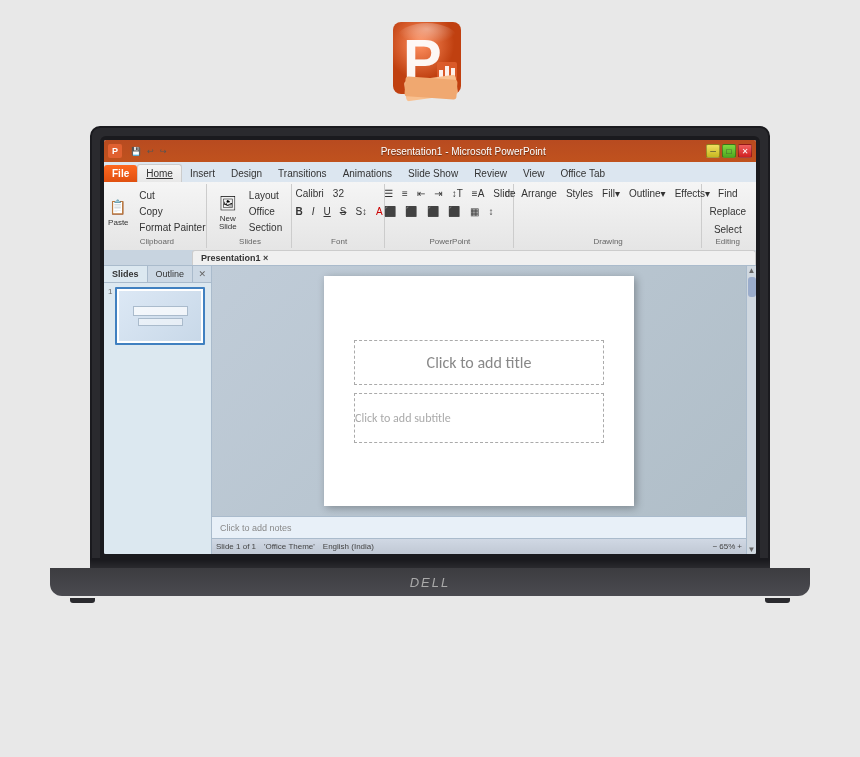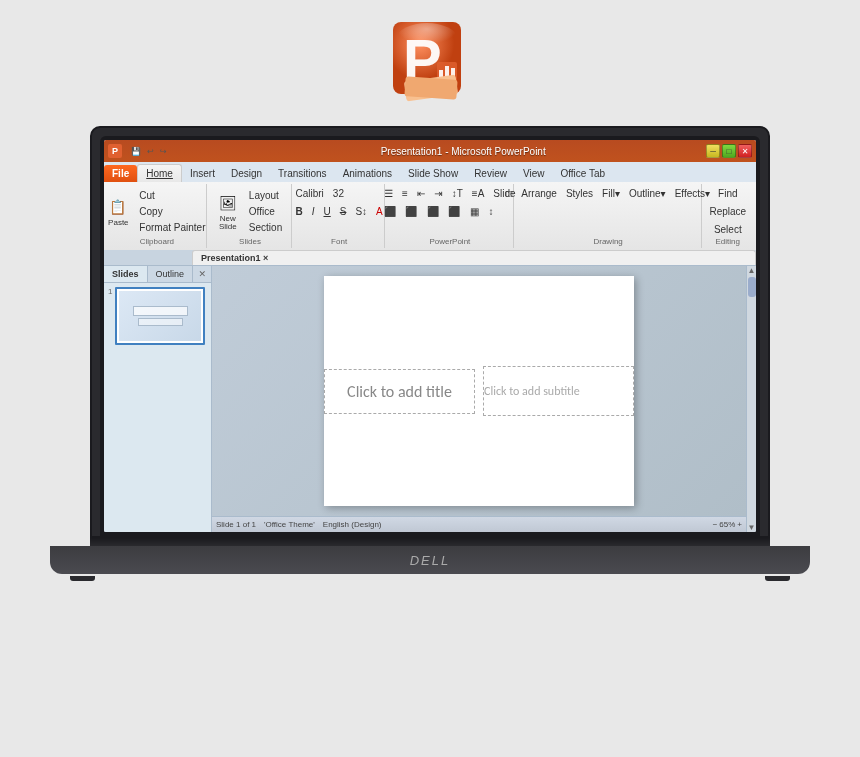--- a/index.html
+++ b/index.html
@@ -355,20 +355,21 @@
       padding: 10px;
       overflow: hidden;
     }
 
     .slide-canvas {
       width: 310px;
       height: 230px;
       background: white;
       box-shadow: 2px 2px 8px rgba(0,0,0,0.3);
       display: flex;
+      flex-direction: column;
       align-items: center;
       justify-content: center;
       gap: 8px;
       position: relative;
     }
 
     .slide-title-box {
       width: 250px;
       height: 45px;
       border: 1px dashed #aaaaaa;
@@ -712,25 +713,28 @@
                   <div class="slide-canvas">
                     <div class="slide-title-box">
                       <span class="slide-title-text">Click to add title</span>
                     </div>
                     <div class="slide-subtitle-box">
                       <span class="slide-subtitle-text">Click to add subtitle</span>
                     </div>
                   </div>
                 </div>
 
+                <div class="notes-area">
+                  <span>Click to add notes</span>
+                </div>
 
                 <div class="status-bar">
                   <span>Slide 1 of 1</span>
                   <span>'Office Theme'</span>
-                  <span>English (Design)</span>
+                  <span>English (India)</span>
                   <div class="status-right">
                     <div class="zoom-controls">
                       <span style="cursor:pointer;">−</span>
                       <span>65%</span>
                       <span style="cursor:pointer;">+</span>
                     </div>
                   </div>
                 </div>
               </div>
 

